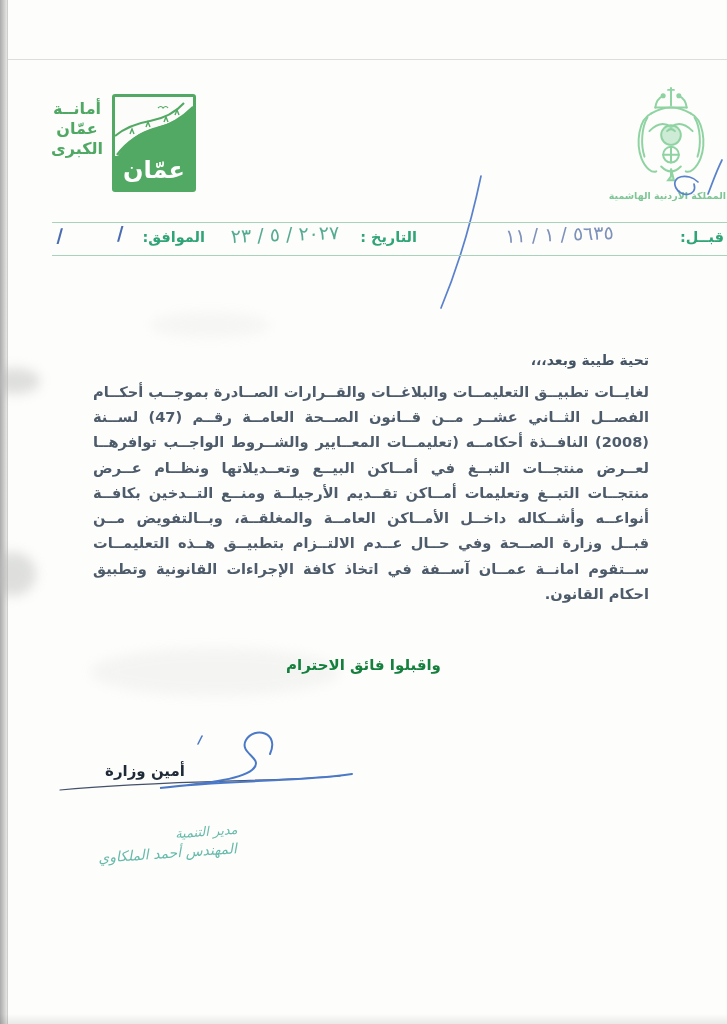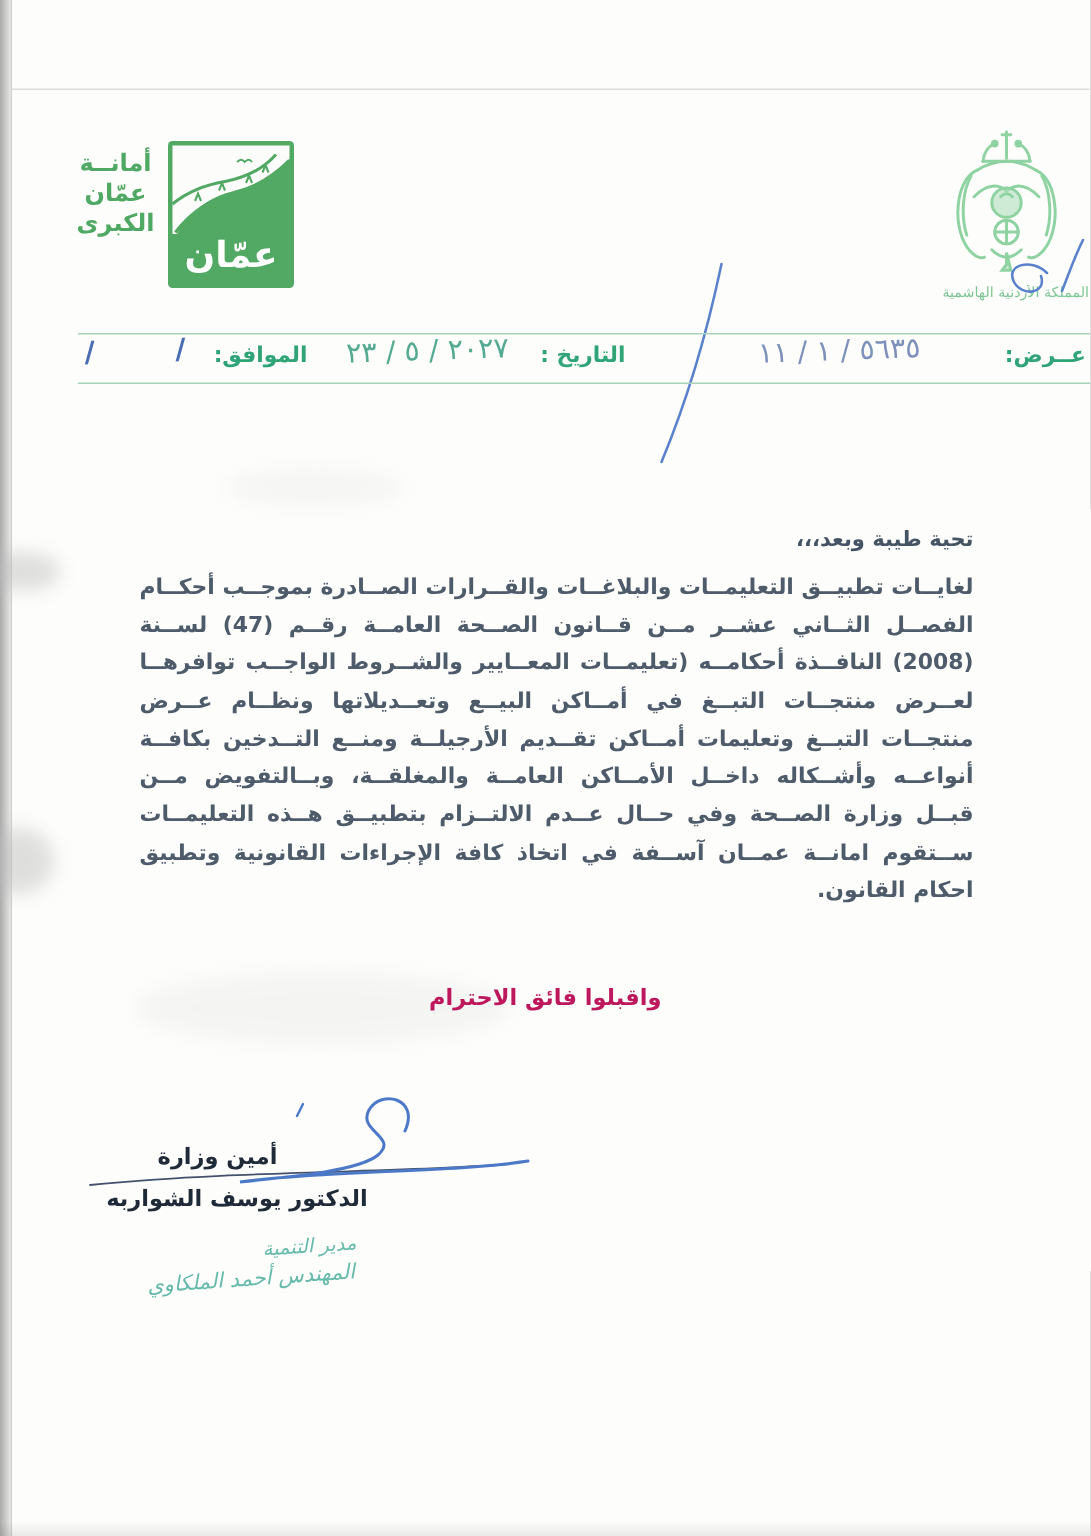--- a/index.html
+++ b/index.html
@@ -21,21 +21,21 @@
   .smudge.s3{left:90px;top:648px;width:250px;height:48px;opacity:.12;}
   .smudge.s4{left:150px;top:312px;width:120px;height:26px;opacity:.10;}
 
   
   .logo-block{position:absolute;left:44px;top:94px;display:flex;align-items:flex-start;}
   .logo-text{width:66px;text-align:center;color:#4fa863;font-weight:bold;
     font-size:16px;line-height:1.25;margin-top:5px;direction:rtl;}
   .logo-square{width:84px;height:98px;margin-left:2px;}
   .emblem{position:absolute;left:612px;top:84px;width:118px;height:108px;}
   .kingdom-caption{position:absolute;left:598px;top:190px;width:128px;direction:rtl;
-    color:#69bd85;font-size:9.5px;font-weight:normal;white-space:nowrap;overflow:hidden;
+    color:#69bd85;font-size:9.5px;font-weight:bold;white-space:nowrap;overflow:hidden;
     filter:blur(.4px);opacity:.85;}
 
   
   .ink{position:absolute;pointer-events:none;}
   .scribble-svg{left:636px;top:152px;}
   .pen-diagonal-svg{left:415px;top:172px;}
   .signature-svg{left:40px;top:724px;z-index:5;}
 
   
   .ref-bar{position:absolute;top:222px;left:0;width:727px;height:34px;direction:rtl;}
@@ -53,21 +53,21 @@
 
   
   .rtl{direction:rtl;}
   .recipient{position:absolute;top:287px;right:127px;font-size:16px;font-weight:bold;color:#3a4a5e;}
   .greeting{position:absolute;top:352px;right:78px;font-size:14px;font-weight:bold;color:#445464;}
   .body-text{position:absolute;top:379px;right:78px;width:556px;direction:rtl;
     text-align:justify;text-align-last:right;font-size:14.6px;font-weight:bold;
     color:#4d5b6a;line-height:1.73;}
   .thanks{position:absolute;top:600px;right:80px;font-size:13.5px;font-weight:bold;color:#445464;}
   .closing{position:absolute;top:656px;left:0;width:727px;text-align:center;
-    font-size:15px;font-weight:bold;color:#be185d;}
+    font-size:15px;font-weight:bold;color:#15803d;}
 
   
   .sig-title{position:absolute;left:90px;top:762px;width:110px;text-align:center;
     font-size:15px;font-weight:bold;color:#1e2a38;z-index:4;}
   .sig-name{position:absolute;left:58px;top:790px;width:200px;text-align:center;
     font-size:15px;font-weight:bold;color:#1e2a38;z-index:4;}
   .hand-note{position:absolute;color:#55b3a2;font-style:italic;direction:rtl;
     transform:rotate(-4deg);letter-spacing:1px;opacity:.9;}
   .hand-note.l1{left:175px;top:824px;font-size:13px;}
   .hand-note.l2{left:98px;top:845px;font-size:14px;}
@@ -131,39 +131,38 @@
     </g>
   </svg>
 
   <svg class="ink pen-diagonal-svg" width="85" height="140" viewBox="0 0 85 140" xmlns="http://www.w3.org/2000/svg">
     <path d="M66,4 C58,42 46,88 26,136" stroke="#5a82cc" stroke-width="1.7" fill="none" stroke-linecap="round"></path>
   </svg>
 
   <div class="ref-bar">
     <div class="rule top"></div>
     <div class="rule bottom"></div>
-    <div class="ref-label num-label">عــرض:</div>
+    <div class="ref-label num-label">قبــل:</div>
     <div class="hand-num num-value">٥٦٣٥ / ١ / ١١</div>
     <div class="ref-label date-label">التاريخ :</div>
     <div class="hand-num date-value">٢٠٢٧ / ٥ / ٢٣</div>
     <div class="ref-label agreed-label">الموافق:</div>
     <div class="hand-num agreed-value">/      /</div>
   </div>
 
   <div class="greeting rtl">تحية طيبة وبعد،،،</div>
   <div class="body-text">لغايــات تطبيــق التعليمــات والبلاغــات والقــرارات الصــادرة بموجــب أحكــام الفصــل الثــاني عشــر مــن قــانون الصــحة العامــة رقــم (47) لســنة (2008) النافــذة أحكامــه (تعليمــات المعــايير والشــروط الواجــب توافرهــا لعــرض منتجــات التبــغ في أمــاكن البيــع وتعــديلاتها ونظــام عــرض منتجــات التبــغ وتعليمات أمــاكن تقــديم الأرجيلــة ومنــع التــدخين بكافــة أنواعــه وأشــكاله داخــل الأمــاكن العامــة والمغلقــة، وبــالتفويض مــن قبــل وزارة الصــحة وفي حــال عــدم الالتــزام بتطبيــق هــذه التعليمــات ســتقوم امانــة عمــان آســفة في اتخاذ كافة الإجراءات القانونية وتطبيق احكام القانون.</div>
   <div class="closing rtl">واقبلوا فائق الاحترام</div>
 
   <svg class="ink signature-svg" width="320" height="84" viewBox="0 0 320 84" xmlns="http://www.w3.org/2000/svg">
     <g fill="none" stroke-linecap="round">
       <path d="M20,66 C120,56 230,58 300,52" stroke="#44516b" stroke-width="1.2"></path>
       <path d="M230,30 C240,8 214,2 206,16 C198,30 226,34 212,46 C200,56 160,60 120,64 C180,56 260,58 312,50" stroke="#4b79c8" stroke-width="2"></path>
       <path d="M158,20 l4,-8" stroke="#4b79c8" stroke-width="1.6"></path>
     </g>
   </svg>
   <div class="sig-title rtl">أمين وزارة</div>
-  <div class="sig-name rtl">الدكتور يوسف الشواربه</div>
 
   <div class="hand-note l1">مدير التنمية</div>
   <div class="hand-note l2">المهندس أحمد الملكاوي</div>
 
   <div class="scan-bottom"></div>
 </div>
 
 </body></html>

